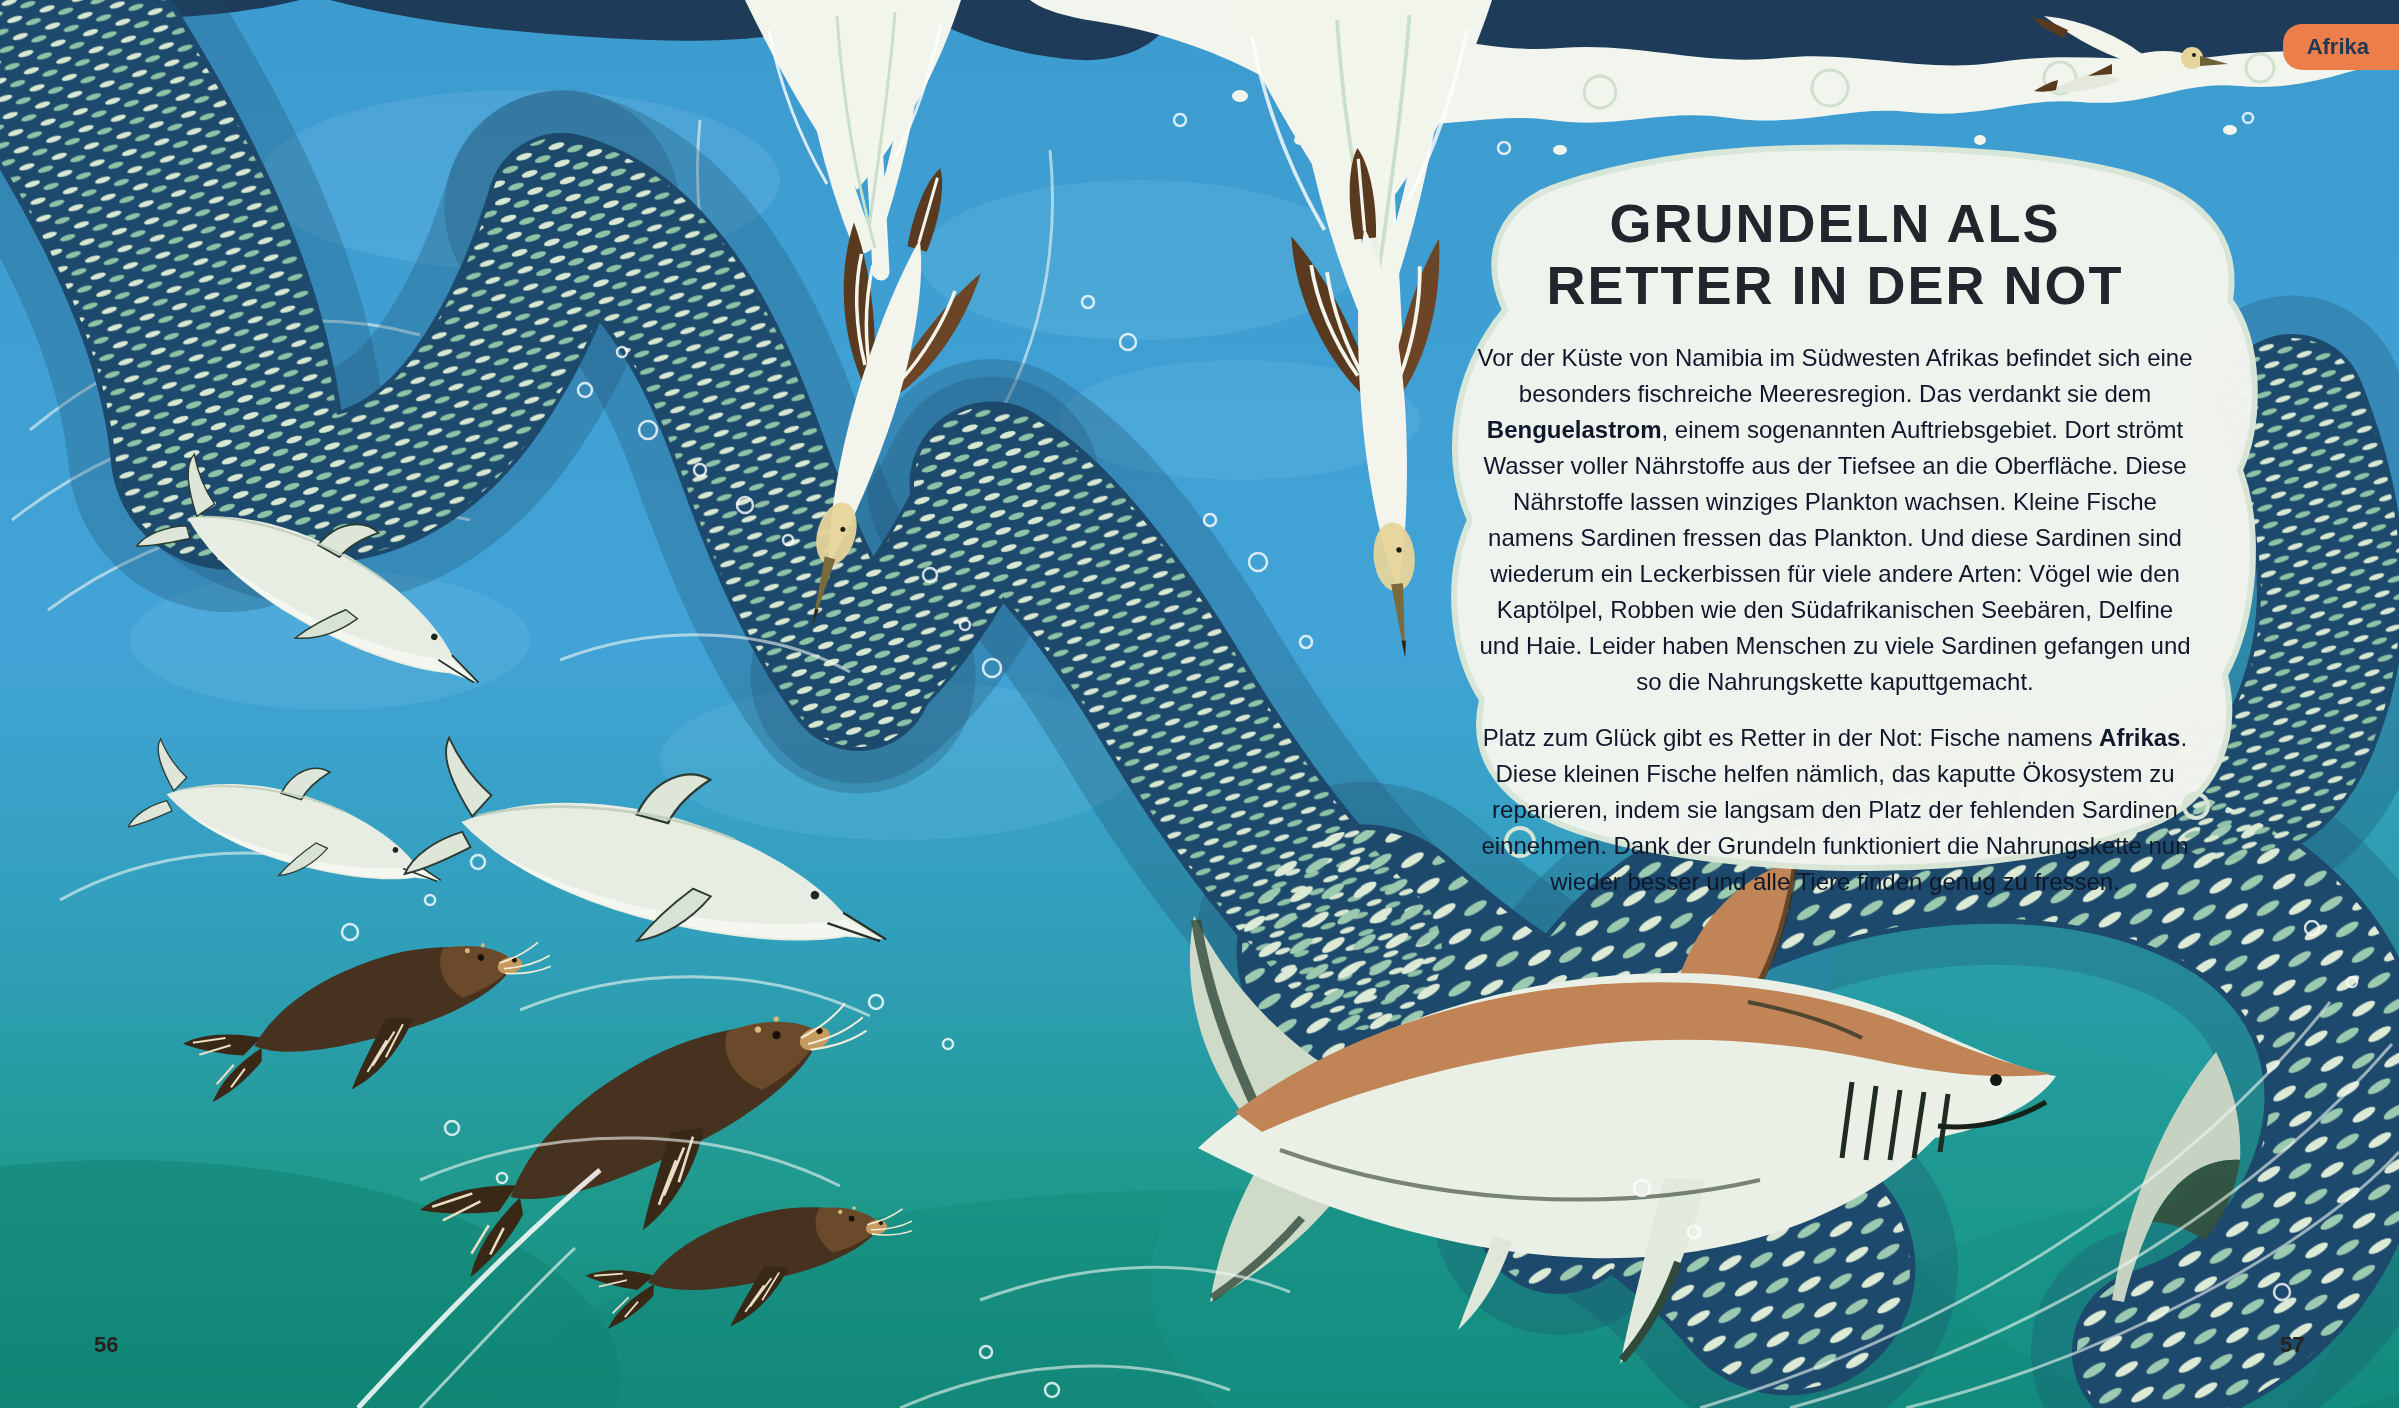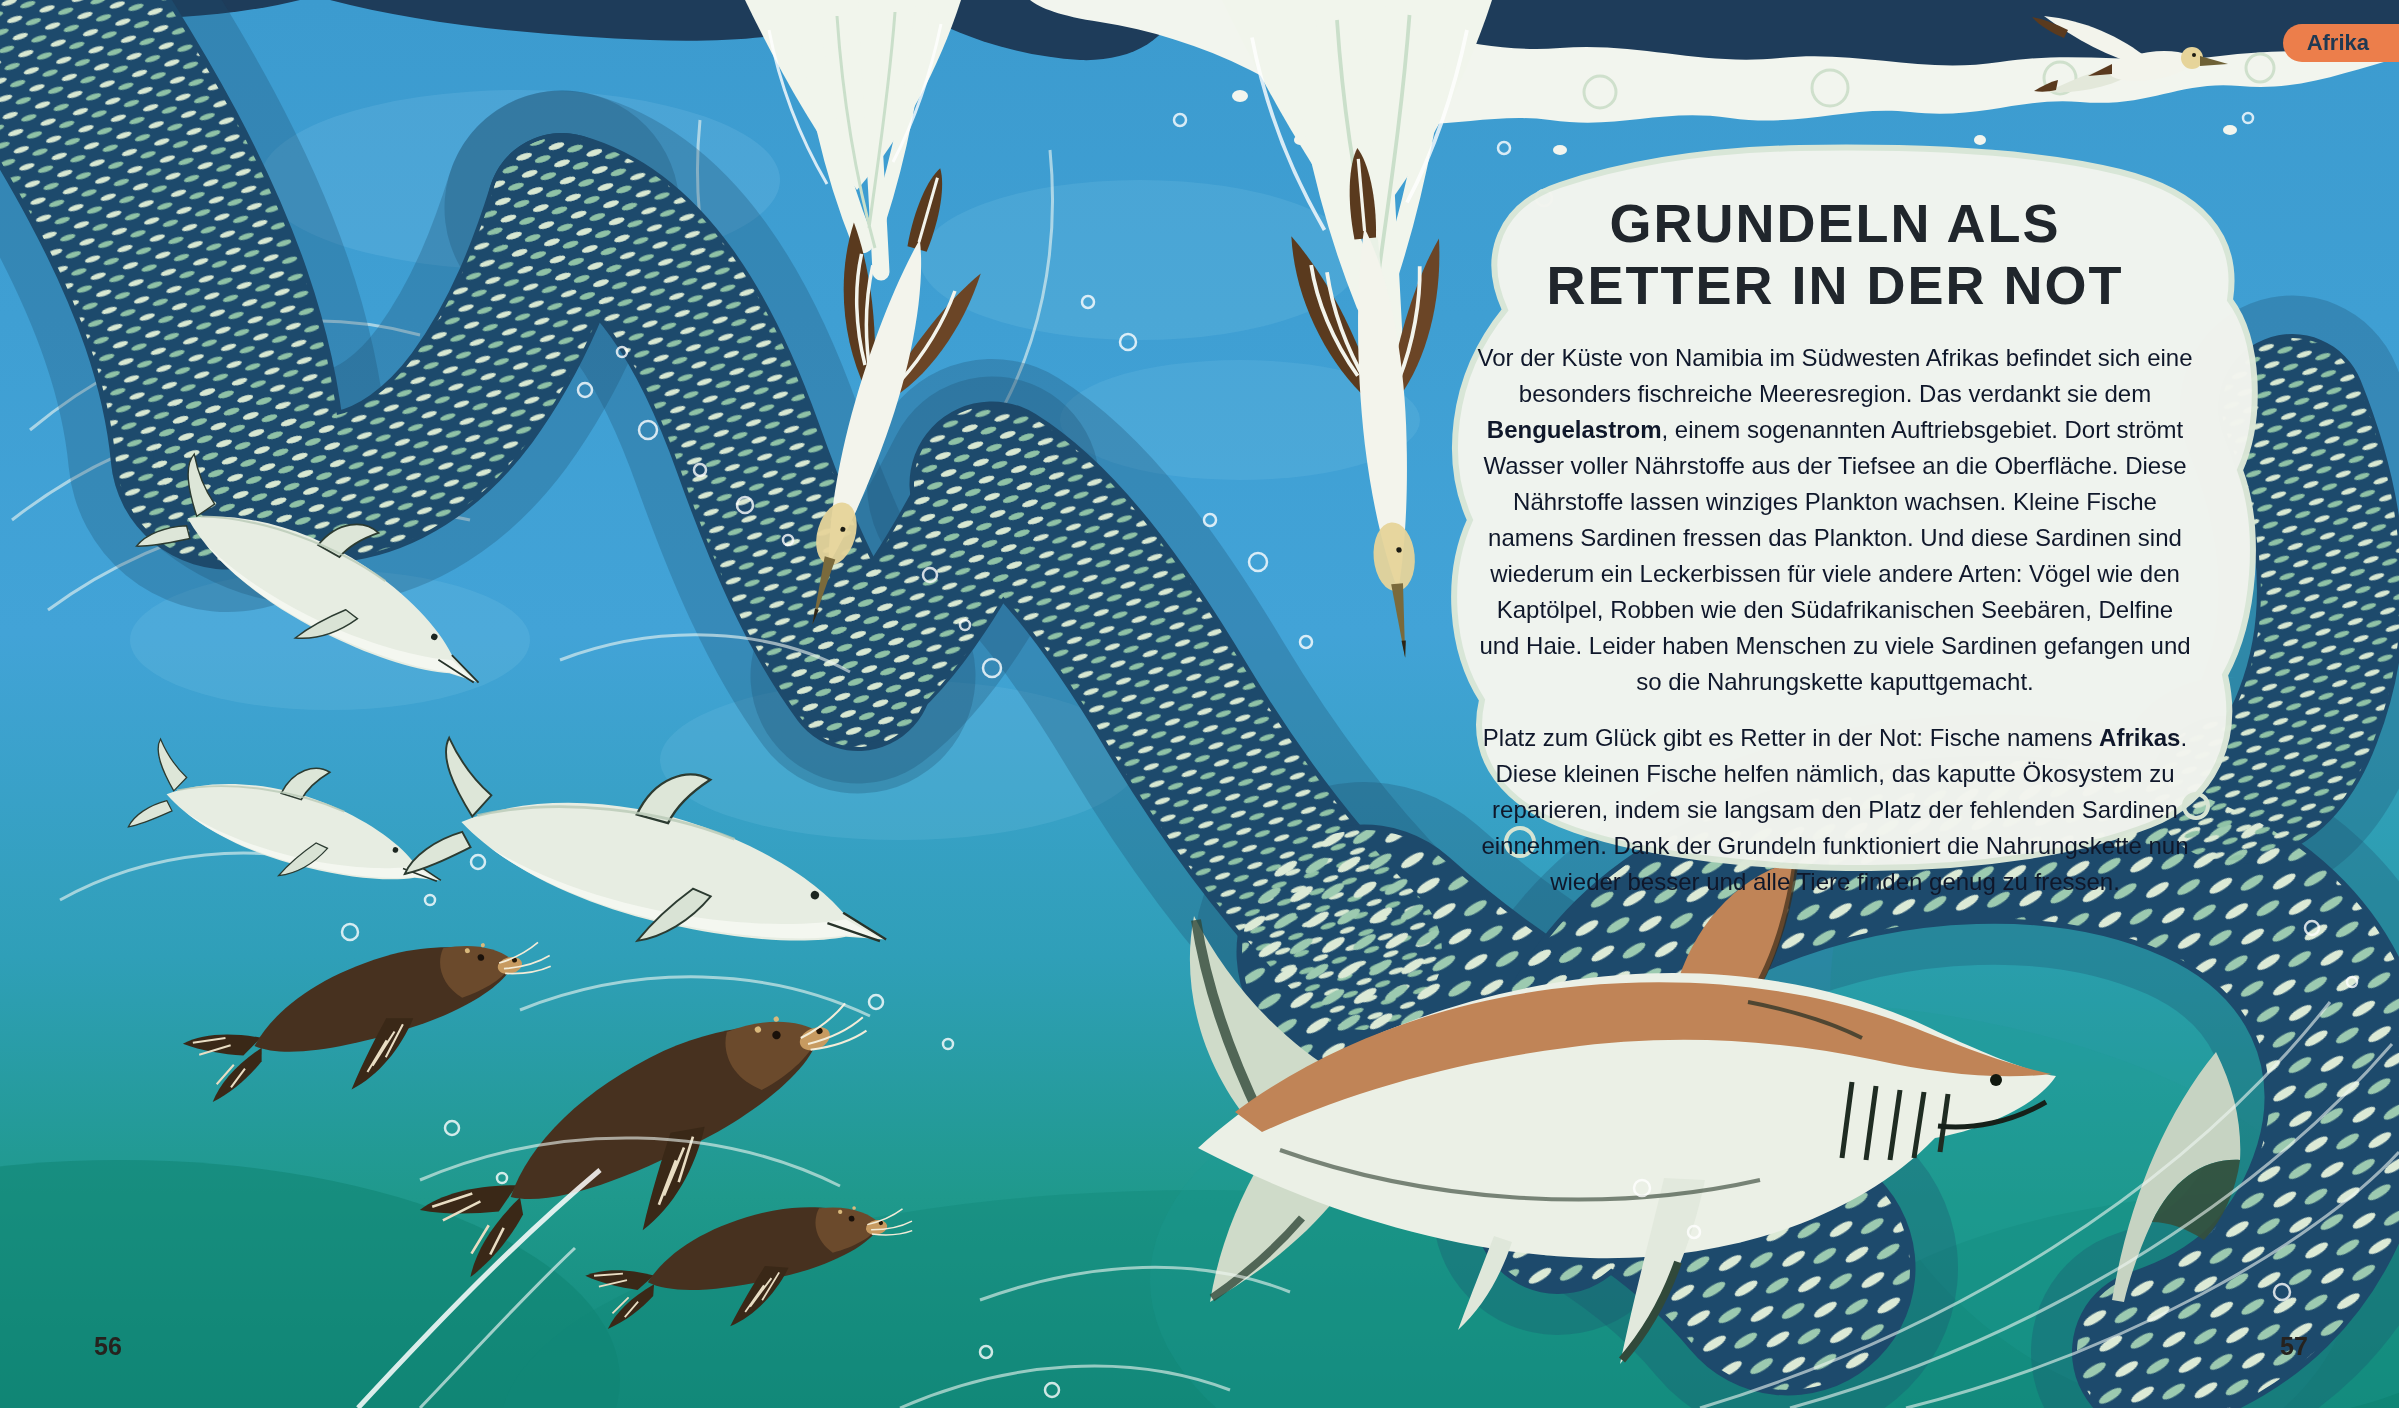--- a/index.html
+++ b/index.html
@@ -19,25 +19,25 @@
   }
   .cloud-title{
     font-weight:bold;font-size:54px;line-height:1.14;letter-spacing:2px;
     color:#20262c;margin:0 0 24px 0;
   }
   .cloud-body{
     font-size:24px;line-height:1.5;color:#0f172a;margin:0 0 20px 0;
   }
   .cloud-body b{font-weight:bold;}
   .tab{
-    position:absolute;top:24px;right:0;height:38px;padding:0 30px 0 24px;
+    position:absolute;top:24px;right:0;height:46px;padding:0 30px 0 24px;
     background:#ec7e4b;border-radius:19px 0 0 19px;display:flex;align-items:center;
     font-size:22px;font-weight:bold;color:#203952;
   }
-  .pageno{position:absolute;font-size:25px;font-weight:bold;color:#26221e;text-align:center;}
+  .pageno{position:absolute;font-size:22px;font-weight:bold;color:#26221e;text-align:center;}
   .pageno.left{left:94px;top:1332px;}
   .pageno.right{left:2280px;top:1332px;}
 </style>
 </head>
 <body>
 
 <div class="spread">
 
 <svg class="art" viewBox="0 0 2399 1408">
   <defs>

